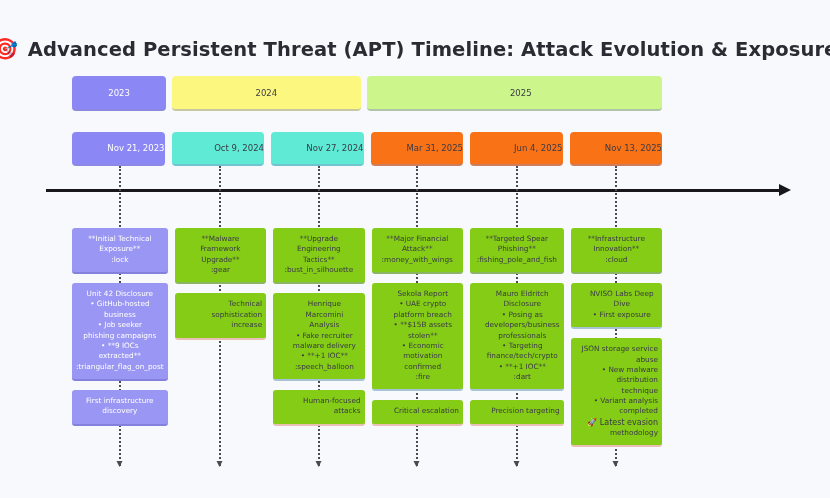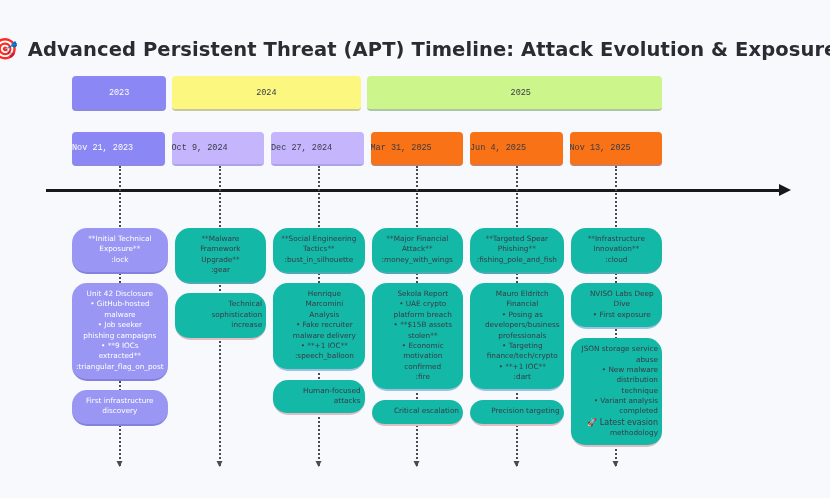--- a/index.html
+++ b/index.html
@@ -32,48 +32,47 @@
     font-weight: 700;
     color: #2b2b33;
     letter-spacing: 0.1px;
     white-space: nowrap;
   }
 
   
   .lane {
     position: absolute;
     display: flex;
-    font-family: Liberation Mono, monospace;
   }
 
   
   .year-band { top: 76px; left: 72px; width: 590px; height: 35px; gap: 6px; }
   .year-cell {
     border-radius: 4px;
     display: flex; align-items: center; justify-content: center;
     font-size: 8.5px;
     color: #3a3a46;
     border-bottom: 2px solid rgba(140,140,200,0.45);
   }
   .year-cell.y2023 { background: #8b87f5; color: #ffffff; }
   .year-cell.y2024 { background: #fcf87f; }
   .year-cell.y2025 { background: #ccf58c; }
 
   
   .date-band { top: 132px; left: 72px; width: 590px; height: 34px; gap: 7px; }
   .date-cell {
     flex: 1;
     border-radius: 4px;
-    display: flex; align-items: center; justify-content: flex-start;
+    display: flex; align-items: center; justify-content: flex-end;
     font-size: 8.5px;
     color: #3a3a46;
     border-bottom: 2px solid rgba(140,140,200,0.40);
   }
   .date-cell.c-purple { background: #8b87f5; color: #ffffff; }
-  .date-cell.c-yellow { background: #c4b5fd; }
+  .date-cell.c-yellow { background: #5eead4; }
   .date-cell.c-green  { background: #f97316; }
 
   
   .axis {
     position: absolute;
     top: 189px; left: 46px;
     width: 735px; height: 3px;
     background: #17171c;
   }
   .axis-head {
@@ -120,30 +119,30 @@
     z-index: 0;
   }
   .cards {
     position: relative;
     z-index: 1;
     margin-top: 62px;
     display: flex; flex-direction: column;
     gap: 9px;
   }
   .card {
-    border-radius: 15px;
+    border-radius: 3px;
     padding: 6px 4px 7px;
     text-align: center;
     font-size: 7.3px;
     line-height: 1.42;
     color: #3a3a46;
     border-bottom: 2px solid rgba(150,150,205,0.42);
   }
   .card.c-purple { background: #9a97f4; color: #ffffff; border-bottom-color: rgba(110,108,200,0.5); }
-  .card.c-yellow { background: #14b8a6; }
+  .card.c-yellow { background: #84cc16; }
   .card.c-yellow.acc-pink { border-bottom-color: rgba(245,190,200,0.9); text-align: right; }
   .card.c-yellow.acc-blue { border-bottom-color: rgba(170,195,235,0.9); padding-left: 15px; }
   .card .line { display: block; }
   .card .bullet::before { content: "• "; }
   .card .emoji { font-size: 8px; }
 </style>
 </head>
 <body>
 
 <div id="root">
@@ -166,21 +165,21 @@
     </div>
 
   <div class="lane date-band" id="date-band">
       <div class="date-cell c-purple">
         <span>Nov 21, 2023</span>
       </div>
       <div class="date-cell c-yellow">
         <span>Oct 9, 2024</span>
       </div>
       <div class="date-cell c-yellow">
-        <span>Dec 27, 2024</span>
+        <span>Nov 27, 2024</span>
       </div>
       <div class="date-cell c-green">
         <span>Mar 31, 2025</span>
       </div>
       <div class="date-cell c-green">
         <span>Jun 4, 2025</span>
       </div>
       <div class="date-cell c-green">
         <span>Nov 13, 2025</span>
       </div>
@@ -195,21 +194,21 @@
         <div class="conn-head"></div>
         <div class="cards">
           <div class="card c-purple ">
             <span class="line">**Initial Technical</span>
             <span class="line">Exposure**</span>
             <span class="line">:lock</span>
           </div>
           <div class="card c-purple acc-blue">
             <span class="line">Unit 42 Disclosure</span>
             <span class="line bullet">GitHub-hosted</span>
-            <span class="line">malware</span>
+            <span class="line">business</span>
             <span class="line bullet">Job seeker</span>
             <span class="line">phishing campaigns</span>
             <span class="line bullet">**9 IOCs</span>
             <span class="line">extracted**</span>
             <span class="line">:triangular_flag_on_post</span>
           </div>
           <div class="card c-purple acc-pink">
             <span class="line">First infrastructure</span>
             <span class="line">discovery</span>
           </div>
@@ -230,21 +229,21 @@
             <span class="line">sophistication</span>
             <span class="line">increase</span>
           </div>
         </div>
       </div>
       <div class="col">
         <div class="connector"></div>
         <div class="conn-head"></div>
         <div class="cards">
           <div class="card c-yellow ">
-            <span class="line">**Social Engineering</span>
+            <span class="line">**Upgrade Engineering</span>
             <span class="line">Tactics**</span>
             <span class="line">:bust_in_silhouette</span>
           </div>
           <div class="card c-yellow acc-blue">
             <span class="line">Henrique Marcomini</span>
             <span class="line">Analysis</span>
             <span class="line bullet">Fake recruiter</span>
             <span class="line">malware delivery</span>
             <span class="line bullet">**+1 IOC**</span>
             <span class="line">:speech_balloon</span>
@@ -284,21 +283,21 @@
         <div class="connector"></div>
         <div class="conn-head"></div>
         <div class="cards">
           <div class="card c-yellow ">
             <span class="line">**Targeted Spear</span>
             <span class="line">Phishing**</span>
             <span class="line">:fishing_pole_and_fish</span>
           </div>
           <div class="card c-yellow acc-blue">
             <span class="line">Mauro Eldritch</span>
-            <span class="line">Financial</span>
+            <span class="line">Disclosure</span>
             <span class="line bullet">Posing as</span>
             <span class="line">developers/business</span>
             <span class="line">professionals</span>
             <span class="line bullet">Targeting</span>
             <span class="line">finance/tech/crypto</span>
             <span class="line bullet">**+1 IOC**</span>
             <span class="line">:dart</span>
           </div>
           <div class="card c-yellow acc-pink">
             <span class="line">Precision targeting</span>

